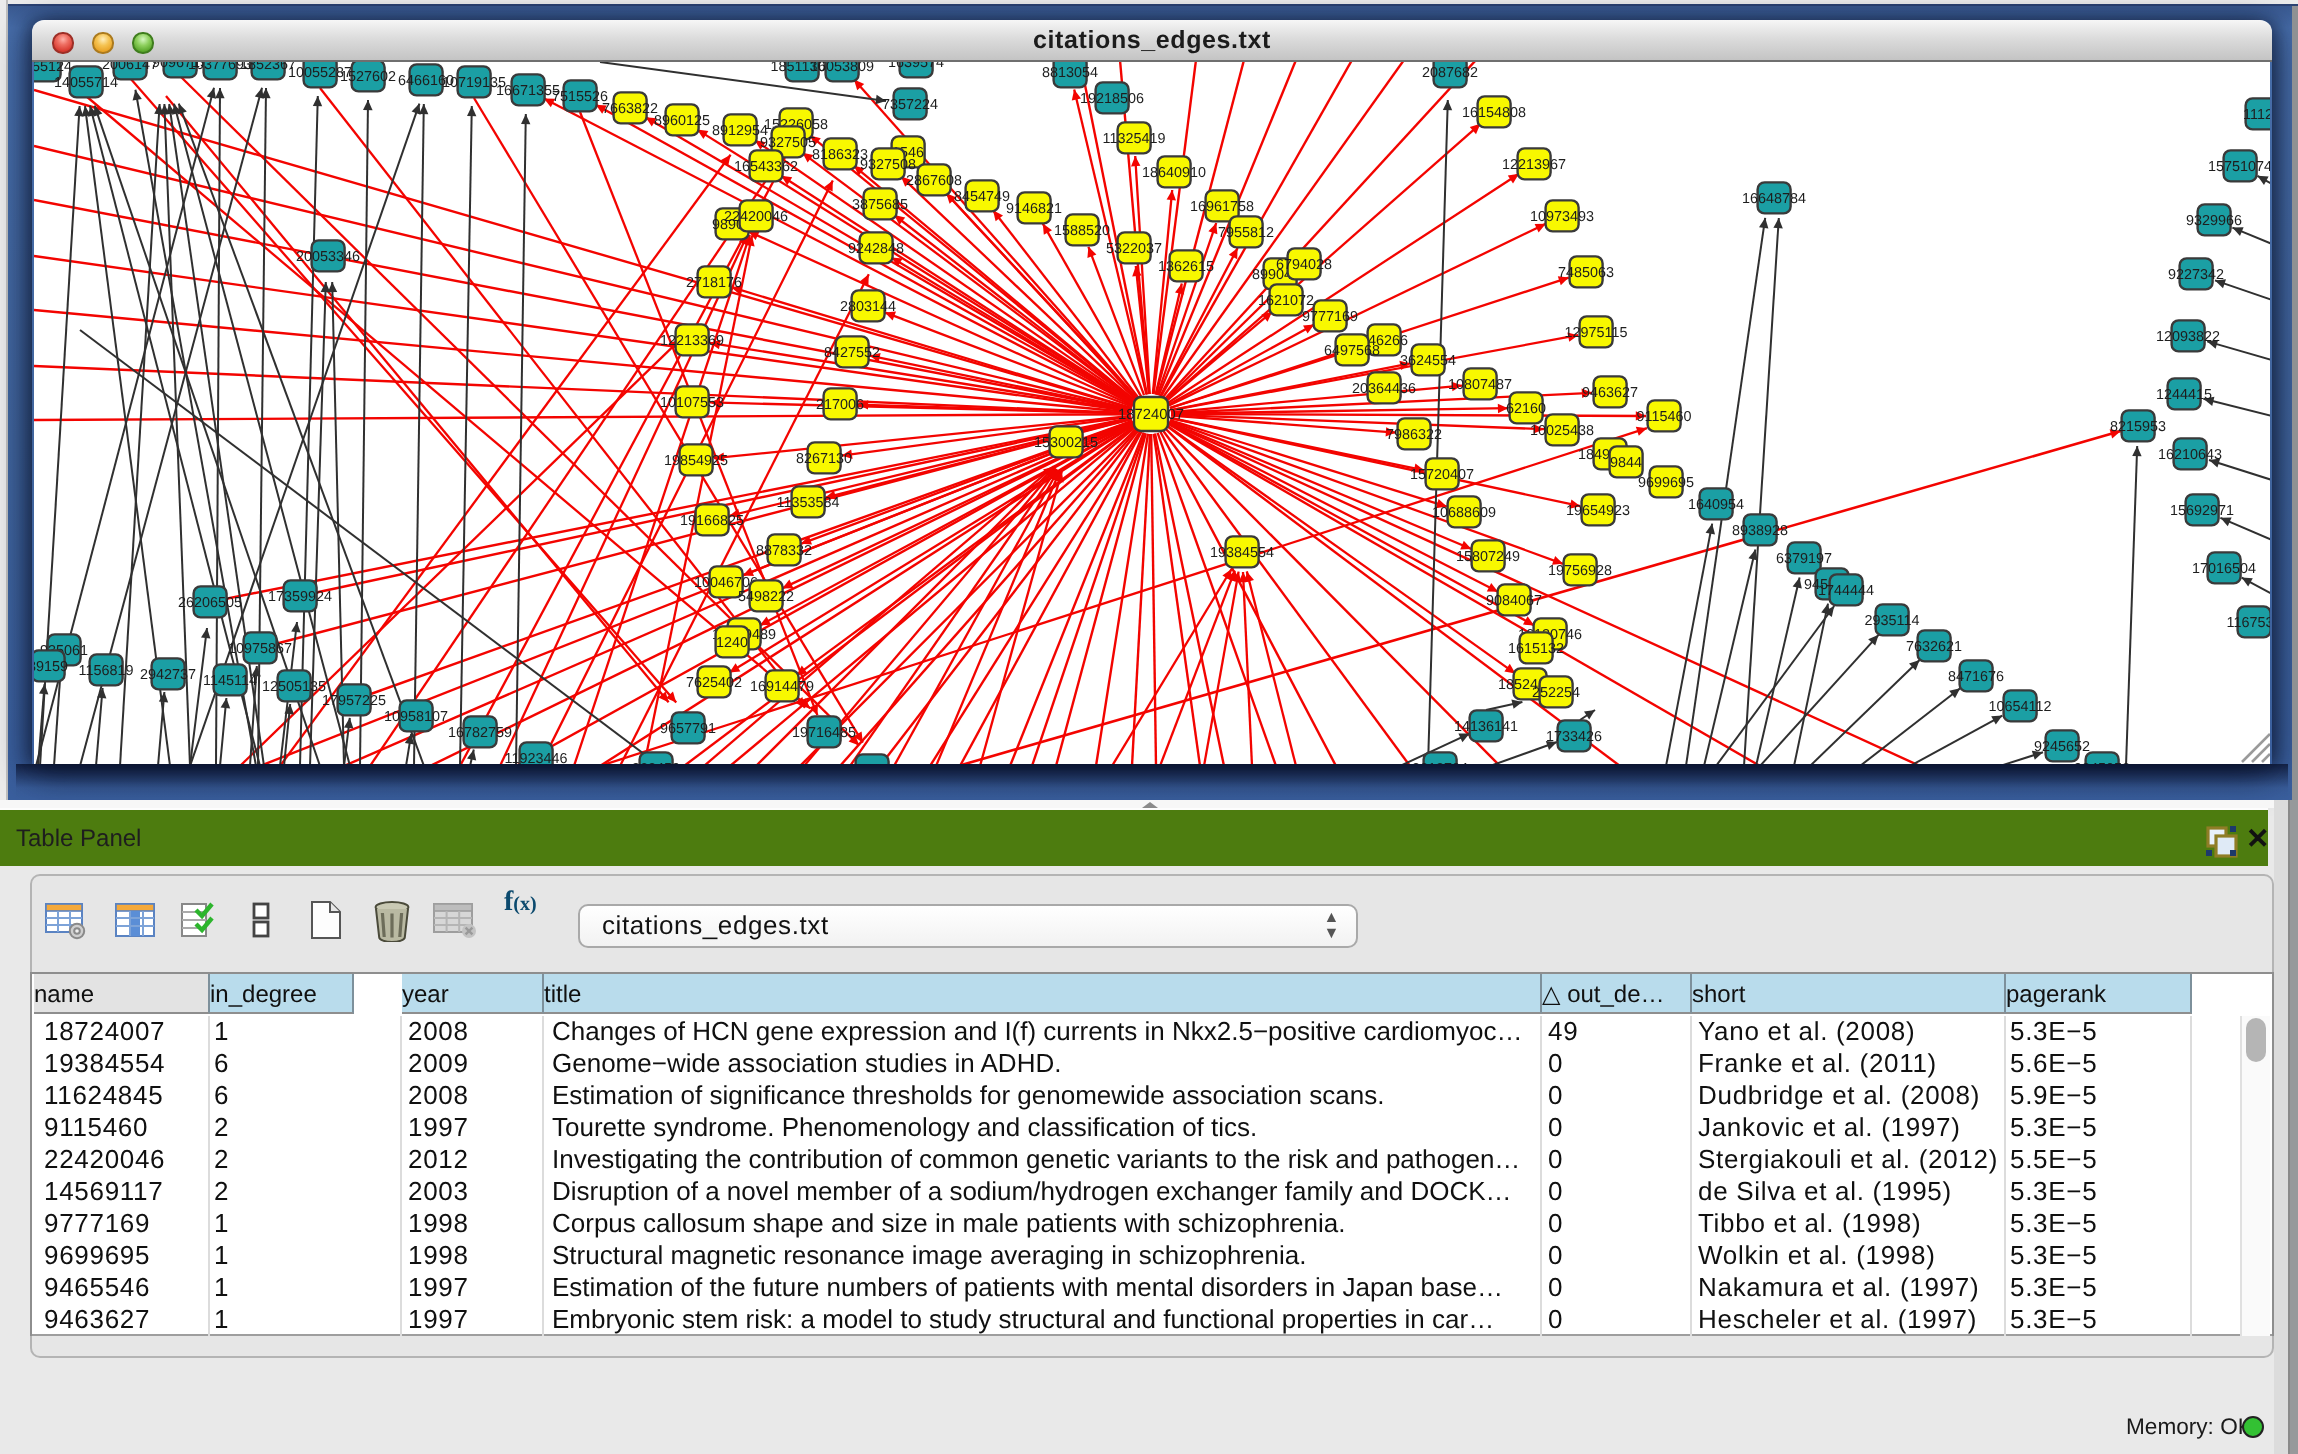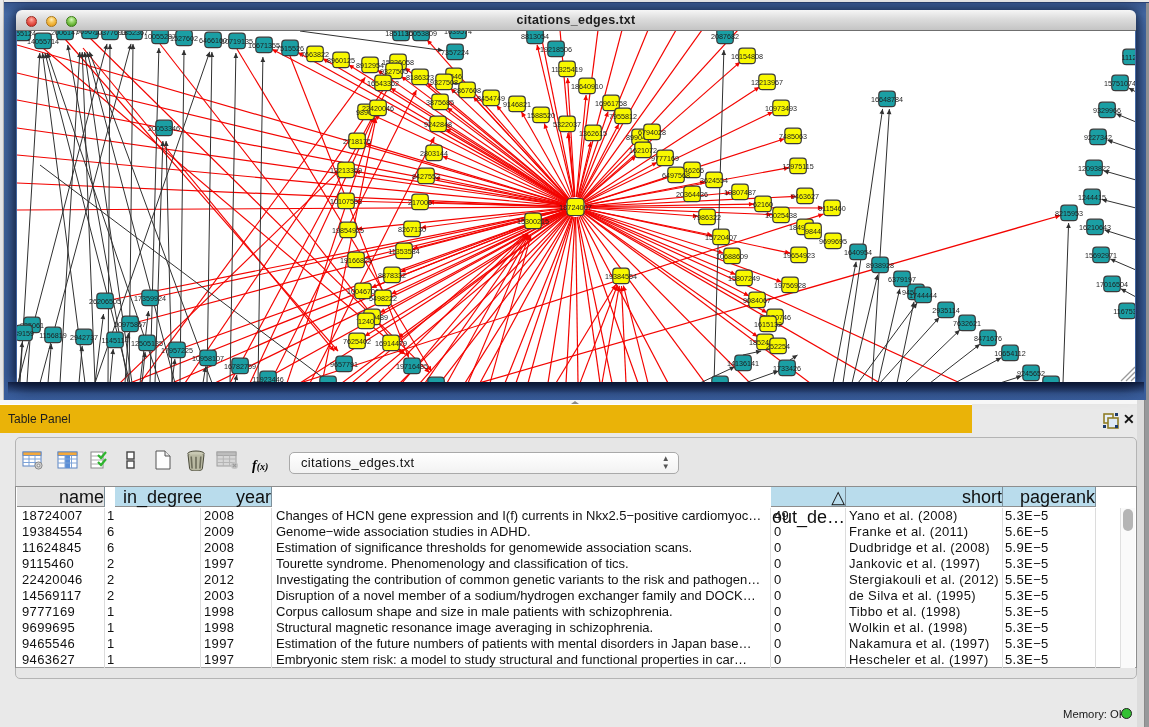--- a/index.html
+++ b/index.html
@@ -19,37 +19,37 @@
  border-bottom:1px solid #6f6f6f}
 #title{position:absolute;left:0;top:3px;width:1120px;text-align:center;
  font-size:12.5px;font-weight:700;letter-spacing:.3px;color:#1c1c1c}
 .tl{position:absolute;top:6.3px;width:10.5px;height:10.5px;border-radius:50%}
 #tlr{left:10.2px;background:radial-gradient(circle at 50% 30%,#ffb0a8 0,#ee6e62 35%,#d83a30 75%,#b8352c 100%);border:0.5px solid #9d2f27}
 #tly{left:30.2px;background:radial-gradient(circle at 50% 30%,#ffeebb 0,#f5c352 40%,#e8a123 80%,#cf8f1f 100%);border:0.5px solid #ab7a1e}
 #tlg{left:50.2px;background:radial-gradient(circle at 50% 30%,#d4f7c0 0,#8ed05e 40%,#56a427 80%,#4c9122 100%);border:0.5px solid #3f7d1e}
 #canvas{position:absolute;left:1px;top:21px;width:1118px;height:351px;background:#fff;overflow:hidden}
 #splitter{position:absolute;left:0;top:400px;width:1149px;height:4px;background:#f7f7f7}
 #sphandle{position:absolute;left:571px;top:400.5px;width:0;height:0;border-left:4px solid transparent;border-right:4px solid transparent;border-bottom:3.5px solid #8a8a8a}
-#tphead{position:absolute;left:0;top:404px;width:972px;height:29px;background:#eab308;border-top:1px solid #fdfdfd}
+#tphead{position:absolute;left:0;top:404px;width:1134px;height:29px;background:#4d7c0f;border-top:1px solid #fdfdfd}
 #tptitle{position:absolute;left:8px;top:7px;font-size:12px;color:#1e1e1e}
 #fico{position:absolute;left:1103px;top:8px;width:16px;height:16px}
 #xico{position:absolute;left:1123px;top:5.5px;font-size:14px;font-weight:700;color:#111}
 #bottom{position:absolute;left:0;top:433px;width:1149px;height:294px;background:#e9e9e9}
 #panel{position:absolute;left:15px;top:4px;width:1122px;height:242px;background:#e6e6e6;
  border:1px solid #b4b4b4;border-radius:5px}
 #tbar{position:absolute;left:0;top:0;width:1120px;height:48px}
 #combo{position:absolute;left:273px;top:14px;width:390px;height:22px;background:linear-gradient(#ffffff,#f2f2f2);
  border:1px solid #a9a9a9;border-radius:5px;font-size:13px;letter-spacing:.3px;color:#111;line-height:20px;padding-left:11px}
 #combo .step{position:absolute;right:8px;top:2px;font-size:8px;color:#555;line-height:8px;text-align:center}
 #tablewrap{position:absolute;left:0px;top:48px;width:1120px;height:182px;background:#fff;
  border-top:1px solid #8e8e8e;border-bottom:1px solid #9e9e9e;box-shadow:-1px 0 0 #8e8e8e,1px 0 0 #8e8e8e}
 .vline{position:absolute;top:21px;width:1px;height:160px;background:#dcdcdc}
 
 .th{position:absolute;top:0;height:20px;background:#b9dcec;border-right:1px solid #7d909b;
- font-size:18px;color:#101010;text-align:right;line-height:20px;border-bottom:1px solid #8e8e8e}
+ font-size:12px;color:#101010;text-align:left;line-height:20px;border-bottom:1px solid #8e8e8e}
 #tscroll{position:absolute;right:1px;top:21px;width:15px;height:160px;background:#fafafa;border-left:1px solid #e0e0e0}
 #thumb{position:absolute;left:2px;top:1px;width:10px;height:22px;background:#b5b5b5;border-radius:5px}
 .trow{position:absolute;left:0;height:16px;font-size:13px;letter-spacing:.35px;color:#101010;white-space:nowrap}
 .trow span{position:absolute;top:0;display:block;overflow:hidden;line-height:16px}
 .c0{left:6px;width:82px}.c1{left:91px;width:93px}.c2{left:188px;width:68px}
 .c3{left:260px;width:496px}.c4{left:758px;width:72px}.c5{left:833px;width:156px}
 .c6{left:989px;width:90px}
 .c3{letter-spacing:0!important}
 #tabs{position:absolute;left:428px;top:240px;height:21px;border:1px solid #9a9a9a;border-radius:5px;
  background:linear-gradient(#ffffff,#efefef);font-size:13px;color:#111;display:flex;
@@ -780,28 +780,29 @@
  <path d="M3 4.5l1.6 14.2c.1 1.3 3 2.3 6.4 2.3s6.3-1 6.4-2.3L19 4.5" fill="#b9b9a2" stroke="#4a4a3a"></path>
  <path d="M6.2 6.5l.9 12M11 6.8v12M15.8 6.5l-.9 12" stroke="#6d6d5a" stroke-width="1.6"></path>
 </svg>
 <svg class="ticon" style="left:200px" width="24" height="20" viewBox="0 0 24 20">
  <rect x="1" y="2" width="19" height="14" fill="#d7d7d7" stroke="#9e9e9e"></rect>
  <rect x="1" y="2" width="19" height="3.5" fill="#bdbdbd" stroke="#9e9e9e" stroke-width="0.8"></rect>
  <path d="M1 9h19M1 12.5h19M7.3 5.5v10.5M13.6 5.5v10.5" stroke="#b5b5b5"></path>
  <circle cx="18.5" cy="15.5" r="3.5" fill="#c3c3c3"></circle>
  <path d="M16.8 13.8l3.4 3.4M20.2 13.8l-3.4 3.4" stroke="#9a9a9a" stroke-width="1.2"></path>
 </svg>
-<div class="ticon" style="left:236px;top:20px;font-size:14px;font-style:italic;font-weight:700;color:#000000;font-family:'Liberation Serif',serif">f<span style="font-size:10px">(x)</span></div>
+<div class="ticon" style="left:236px;top:6px;font-size:14px;font-weight:700;color:#0c4a6e;font-family:'Liberation Serif',serif">f<span style="font-size:10px">(x)</span></div>
 
      <div id="combo">citations_edges.txt<span class="step">▲<br>▼</span></div>
    </div>
    <div id="tablewrap">
      <div class="th" style="left:1px;width:88px;background:#e3e3e3">name</div>
-     <div class="th" style="left:99px;width:89px">in_degree</div>
+     <div class="th" style="left:89px;width:72px">in_degree</div>
      <div class="th" style="left:185px;width:71px">year</div>
+     <div class="th" style="left:256px;width:499px">title</div>
      <div class="th" style="left:755px;width:75px">△ out_de…</div>
      <div class="th" style="left:830px;width:157px">short</div>
      <div class="th" style="left:987px;width:93px">pagerank</div>
      <div class="vline" style="left:88px"></div>
           <div class="vline" style="left:184px"></div>
           <div class="vline" style="left:255px"></div>
           <div class="vline" style="left:754px"></div>
           <div class="vline" style="left:829px"></div>
           <div class="vline" style="left:986px"></div>
           <div class="vline" style="left:1079px"></div>

